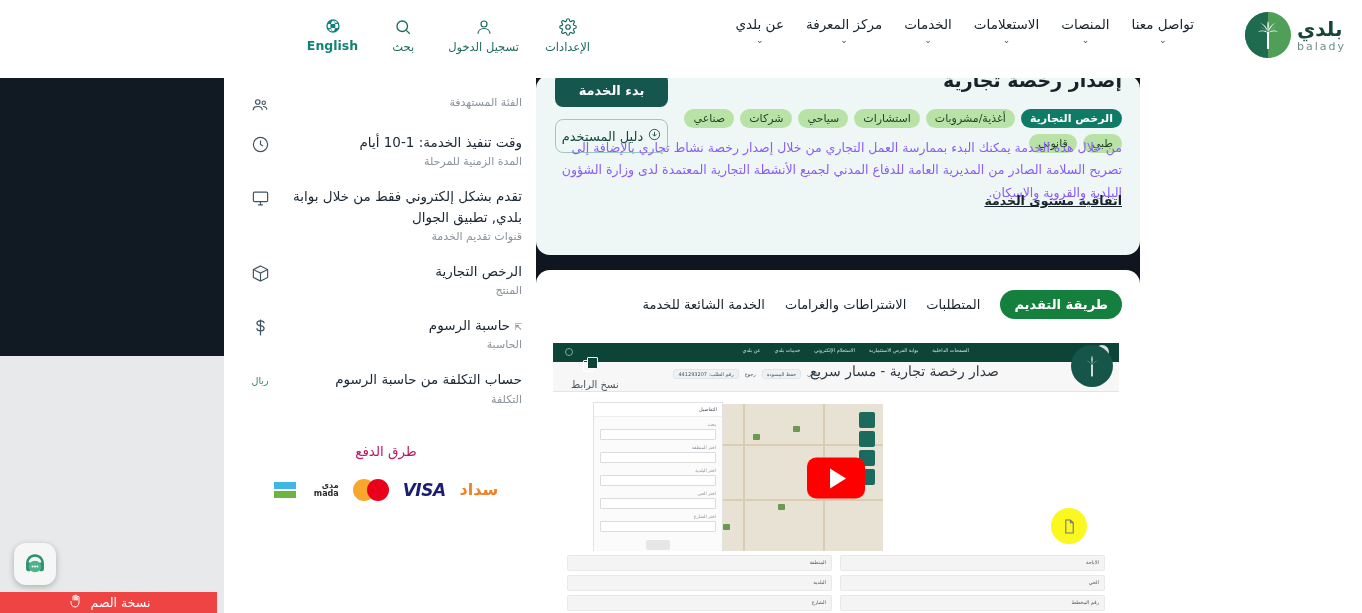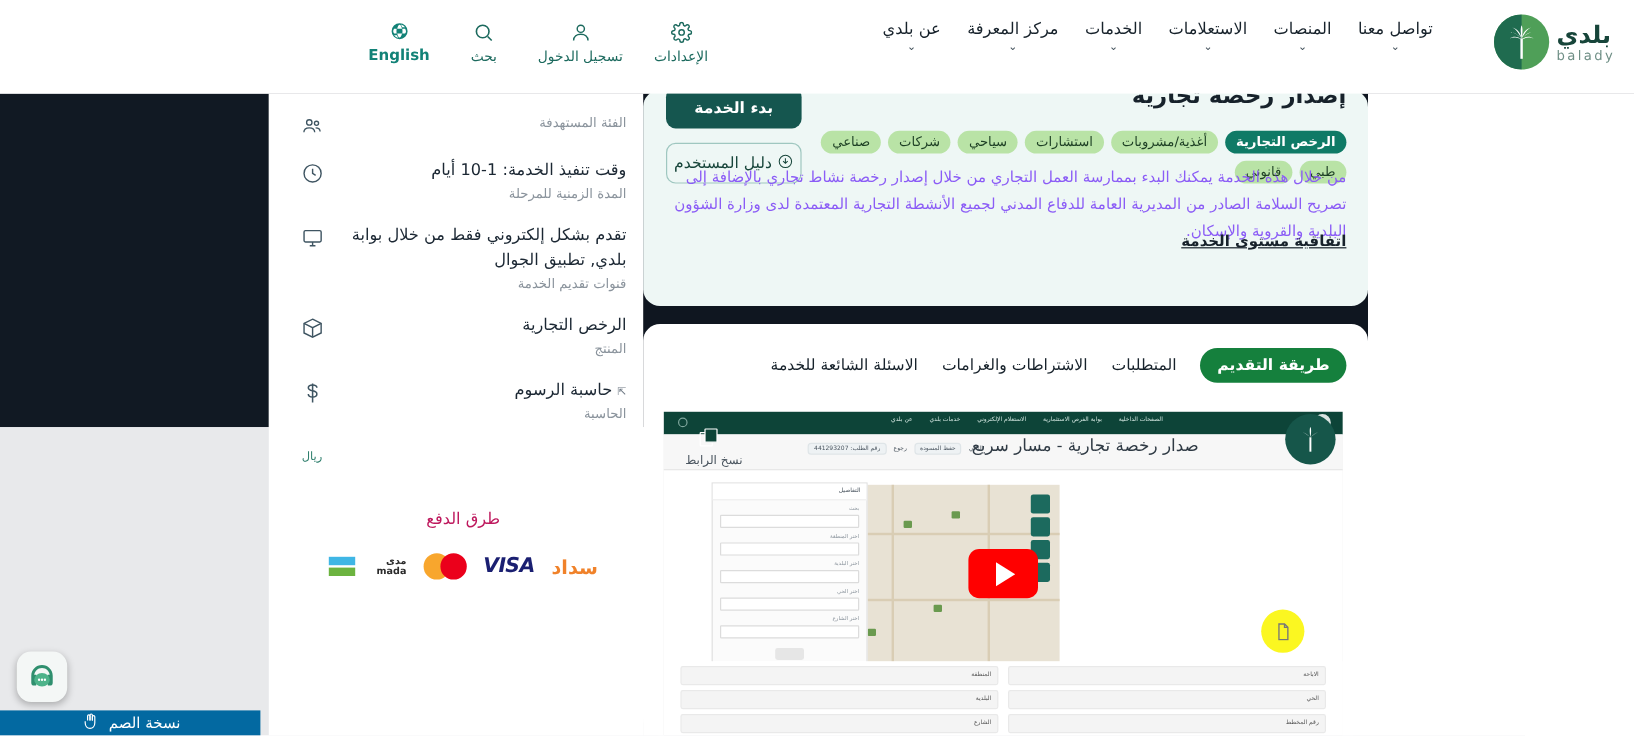--- a/index.html
+++ b/index.html
@@ -274,21 +274,21 @@
   }
 
   
   .a11y-btn {
     position:absolute; left:14px; top:543px; width:42px; height:42px;
     border-radius:12px; background:#f4f7f6; box-shadow:0 2px 6px rgba(0,0,0,.25);
     display:flex; align-items:center; justify-content:center; cursor:pointer; z-index:60;
   }
   .deaf-bar {
     position:absolute; left:0; top:592px; width:217px; height:21px;
-    background:#0369a1; z-index:60;
+    background:#ef4444; z-index:60;
     display:flex; flex-direction:row-reverse; align-items:center; justify-content:center; gap:8px;
     cursor:pointer;
   }
   .deaf-label { font-size:12.5px; color:#ffffff; }
 </style>
 </head>
 <body>
 
 <div class="page">
 
@@ -463,20 +463,24 @@
         <div class="sb-label">الحاسبة</div>
       </div>
     </div>
 
     <div class="sb-row">
       <div class="sb-icon">
         <svg width="22" height="16" viewBox="0 0 30 18">
           <text x="15" y="14" font-size="13" fill="#2f7f6d" text-anchor="middle" font-family="DejaVu Sans, sans-serif">ريال</text>
         </svg>
       </div>
+      <div class="sb-text">
+        <div class="sb-value">حساب التكلفة من حاسبة الرسوم</div>
+        <div class="sb-label">التكلفة</div>
+      </div>
     </div>
 
     <div class="pay-title">طرق الدفع</div>
 
     <div class="pay-logos">
       <div class="pay-logo">
         <span class="sadad">سداد</span>
       </div>
       <div class="pay-logo">
         <span class="visa">VISA</span>
@@ -531,21 +535,21 @@
     <div class="card-desc">من خلال هذه الخدمة يمكنك البدء بممارسة العمل التجاري من خلال إصدار رخصة نشاط تجاري بالإضافة إلى تصريح السلامة الصادر من المديرية العامة للدفاع المدني لجميع الأنشطة التجارية المعتمدة لدى وزارة الشؤون البلدية والقروية والإسكان.</div>
     <div class="sla-link">اتفاقية مستوى الخدمة</div>
   </div>
 
   <div class="card-bottom">
 
     <div class="tabs">
       <div class="tab active">طريقة التقديم</div>
       <div class="tab">المتطلبات</div>
       <div class="tab">الاشتراطات والغرامات</div>
-      <div class="tab">الاسئلة الشائعة للخدمة</div>
+      <div class="tab">الخدمة الشائعة للخدمة</div>
     </div>
 
     <div class="video">
 
       <div class="v-topbar">
         <div class="v-logo"></div>
         <div class="v-gear"></div>
         <div class="v-navtxt">
           <span>الصفحات الداخلية</span>
           <span>بوابة الفرص الاستثمارية</span>

